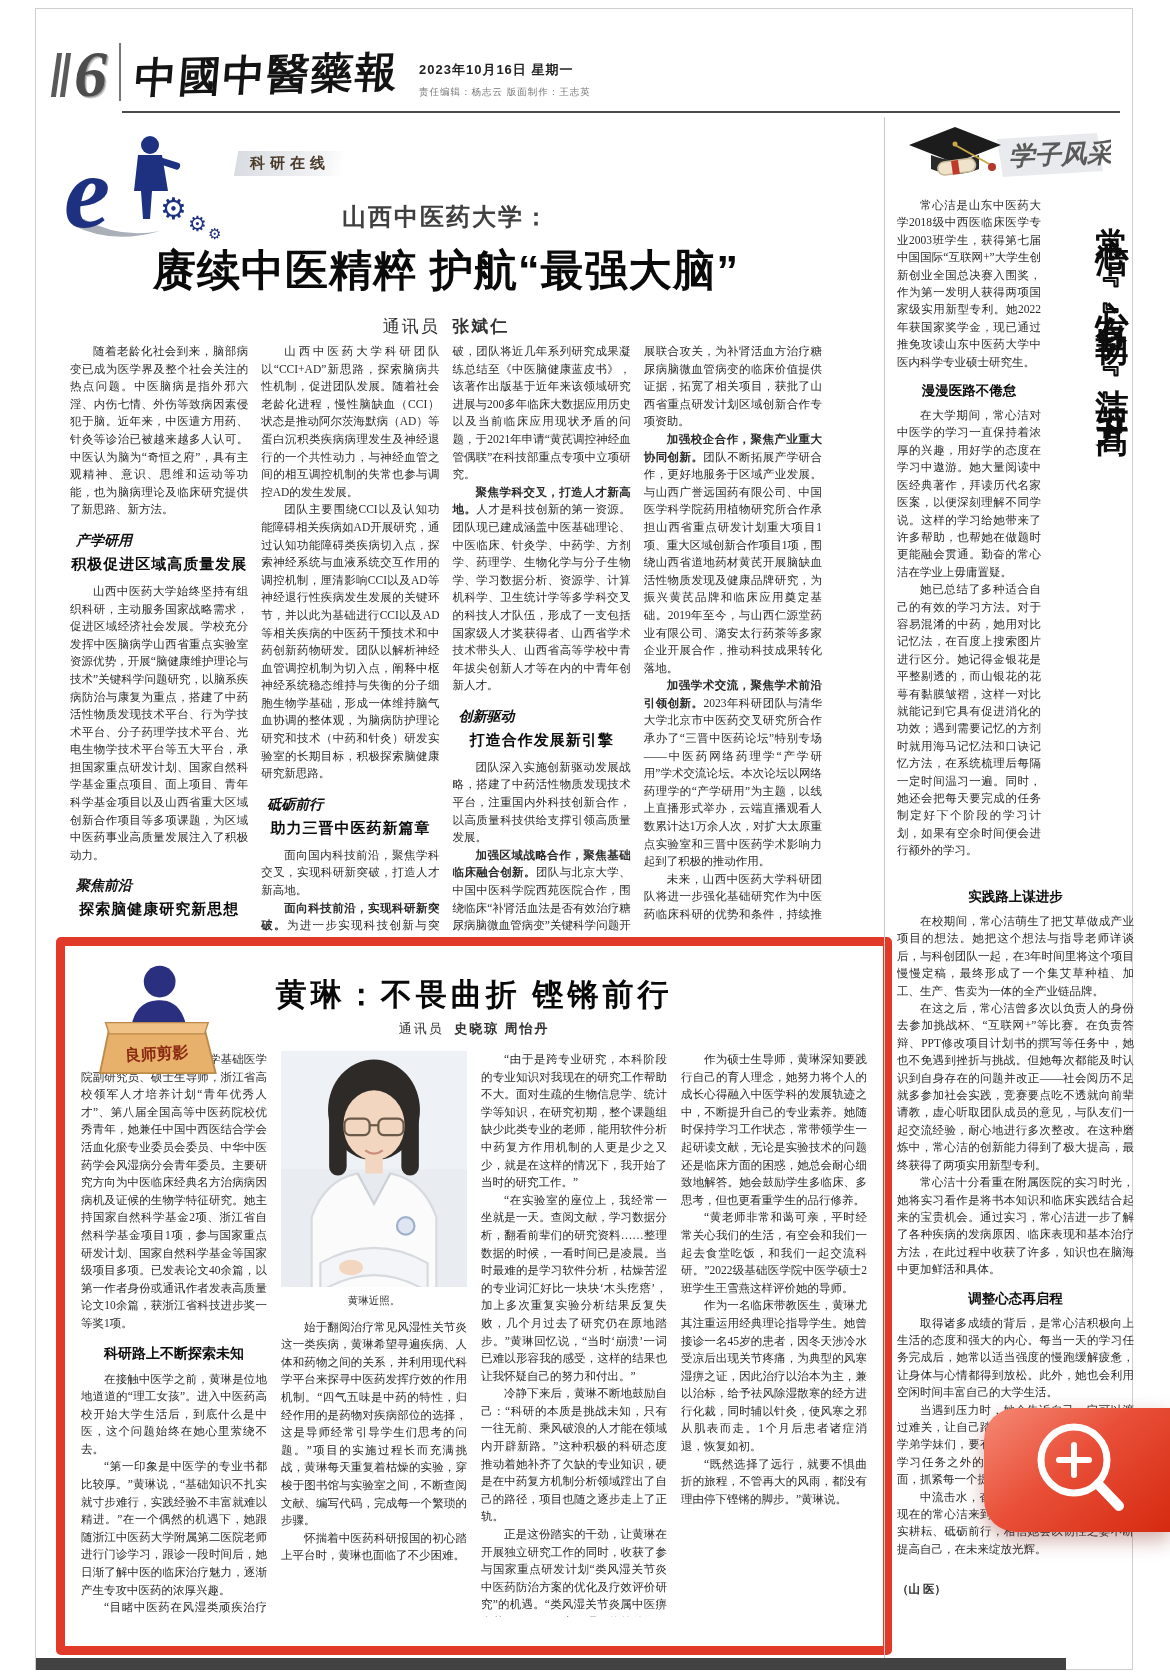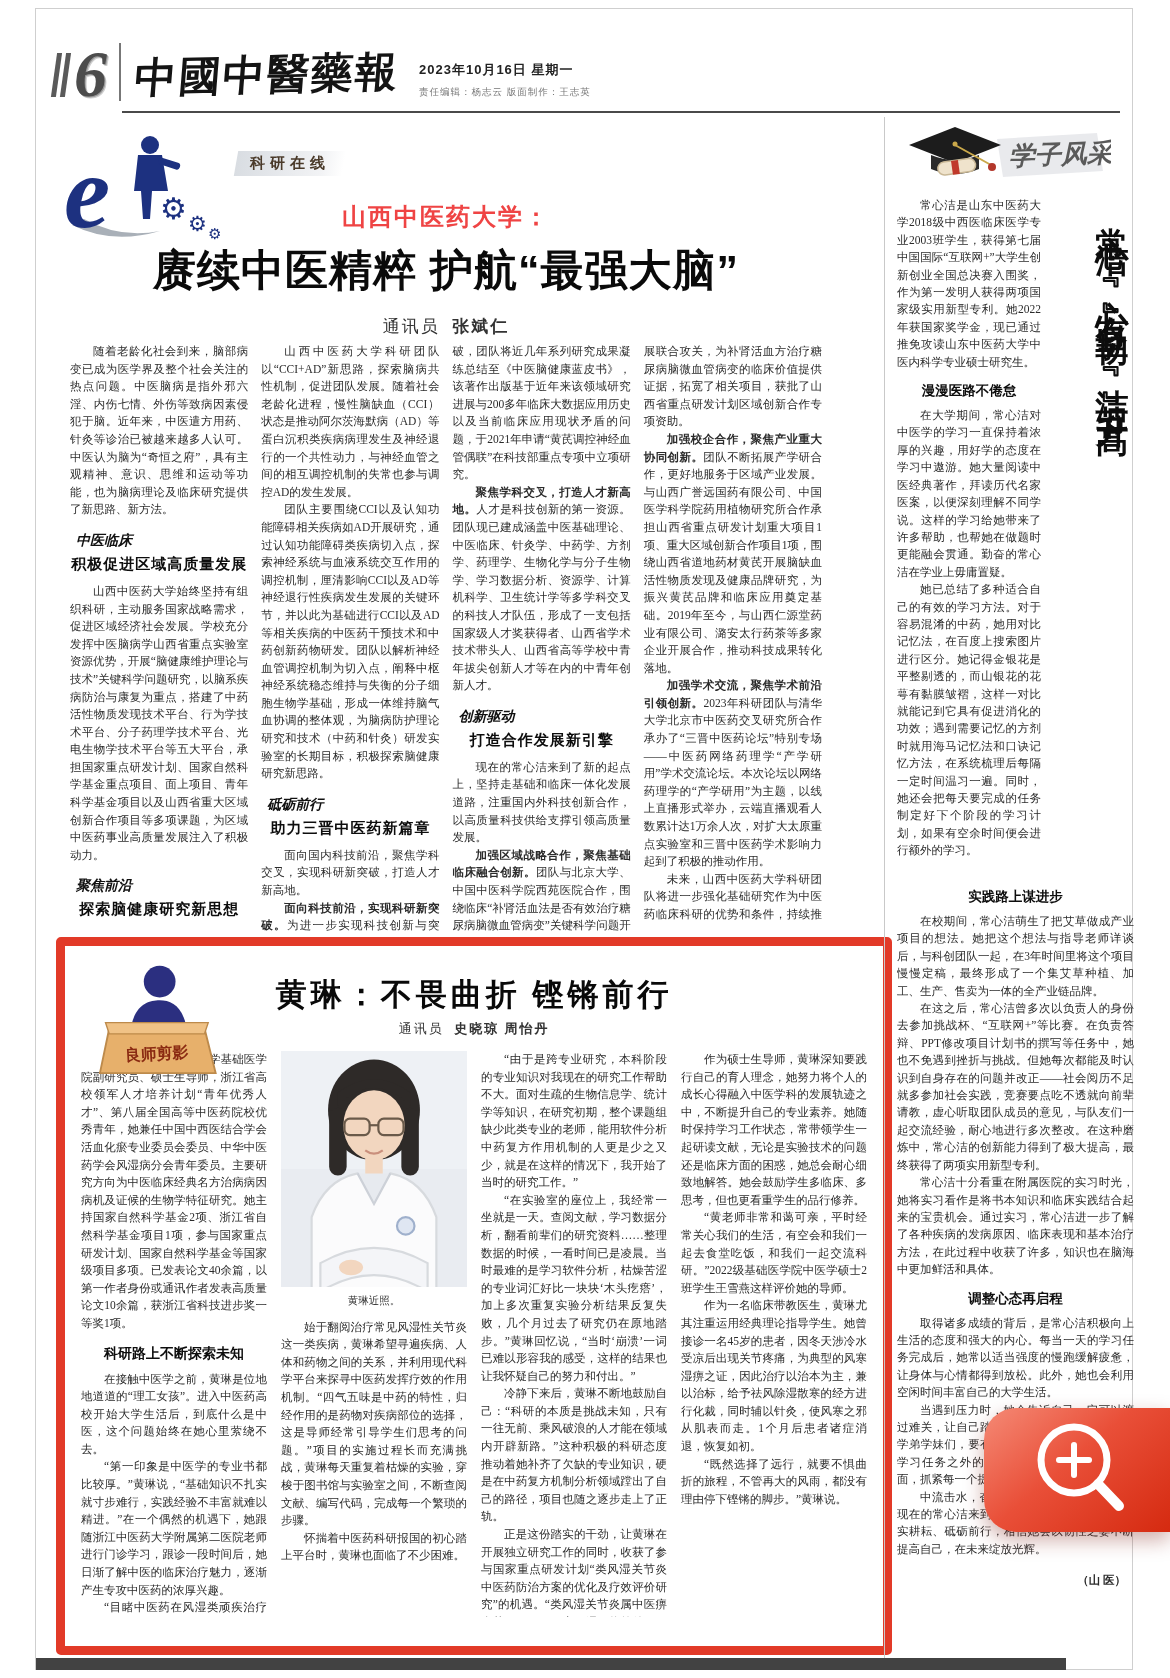--- a/index.html
+++ b/index.html
@@ -27,21 +27,21 @@
 
   
   .elogo { position:absolute; left:28px; top:118px; width:170px; height:120px; }
   .sci-badge { position:absolute; left:200px; top:142px; padding:3px 14px;
                background:linear-gradient(90deg,#d9dde2,#f2f3f5 80%,rgba(255,255,255,0)); transform:skewX(-10deg); }
   .sci-badge span { display:inline-block; transform:skewX(10deg); font:700 15px "Liberation Serif",serif;
                     color:#4a3a2a; letter-spacing:5px; }
 
   
   .main-head { position:absolute; left:30px; top:192px; width:760px; text-align:center; }
-  .kicker { font:700 24px "Liberation Sans",sans-serif; color:#ef4444; letter-spacing:2px; }
+  .kicker { font:700 24px "Liberation Sans",sans-serif; color:#404040; letter-spacing:2px; }
   .main-title { font:900 43px "Liberation Sans",sans-serif; color:#0a0a0a; letter-spacing:1px; margin-top:9px; }
   .byline { margin-top:15px; font-size:17px; color:#333; letter-spacing:2px; }
   .byline b { font-weight:700; }
   .main-cols { position:absolute; left:34px; top:334px; width:752px; height:592px;
                column-count:4; column-gap:13px; column-fill:auto; overflow:hidden;
                font-size:11.5px; line-height:17.6px; text-align:justify; }
   .main-cols p { text-indent:2em; }
   .chead { break-inside:avoid; margin:13px 0 9px; }
   .ck { font:italic 700 14px "Liberation Serif",serif; color:#111; padding-left:6px; }
   .ct { text-align:center; font:800 15px "Liberation Sans",sans-serif; color:#0d0d0d; margin-top:5px; letter-spacing:1px; }
@@ -66,21 +66,21 @@
   .spanel { position:absolute; left:848px; top:108px; width:250px; height:1552px;
             border-left:1px solid #c9c9c9; padding-left:12px; overflow:hidden; }
   .sbadge { width:214px; height:68px; margin:2px 0 10px; }
   .sp-flex { display:flex; height:672px; overflow:hidden; }
   .sp-txt { flex:1 1 0; font-size:11.5px; line-height:17.4px; text-align:justify; padding-right:9px; overflow:hidden; }
   .sp-txt p, .sp-bottom p { text-indent:2em; }
   .sp-vtitle { width:84px; writing-mode:vertical-rl; font:800 33px "Liberation Sans",sans-serif;
                color:#0d0d0d; letter-spacing:8px; padding-top:4px; }
   .sh { text-align:center; font:800 13.5px "Liberation Sans",sans-serif; color:#0d0d0d; margin:11px 0 7px; text-indent:0; }
   .sp-bottom { margin-top:8px; font-size:11.5px; line-height:17.4px; text-align:justify; height:756px; overflow:hidden; }
-  .sp-sig { text-align:right; padding-right:8px; margin-top:14px; font-weight:700; }
+  .sp-sig { text-align:left; padding-right:8px; margin-top:23px; font-weight:700; }
 
   
   .bottom-strip { position:absolute; left:0; bottom:-1px; width:1030px; height:12px; background:#424242; }
   .zoom-btn { position:absolute; left:984px; top:1408px; width:186px; height:124px; z-index:50;
               background:linear-gradient(140deg,#f58a76 0%,#e94f38 45%,#d52a10 100%);
               border-radius:32px 0 0 32px; box-shadow:0 8px 20px rgba(120,20,10,.35);
               display:flex; align-items:center; justify-content:flex-start; cursor:pointer; }
   .zoom-btn svg { margin-left:38px; }
 </style>
 </head>
@@ -126,42 +126,42 @@
     <div class="main-title">赓续中医精粹  护航“最强大脑”</div>
     <div class="byline">
       <span>通讯员</span>&nbsp;
       <b>张斌仁</b>
     </div>
   </div>
 
   <div class="main-cols">
     <p>随着老龄化社会到来，脑部病变已成为医学界及整个社会关注的热点问题。中医脑病是指外邪六淫、内伤七情、外伤等致病因素侵犯于脑。近年来，中医遣方用药、针灸等诊治已被越来越多人认可。中医认为脑为“奇恒之府”，具有主观精神、意识、思维和运动等功能，也为脑病理论及临床研究提供了新思路、新方法。</p>
     <div class="chead">
-      <div class="ck">中医临床</div>
+      <div class="ck">产学研用</div>
       <div class="ct">积极促进区域高质量发展</div>
     </div>
     <p>山西中医药大学始终坚持有组织科研，主动服务国家战略需求，促进区域经济社会发展。学校充分发挥中医脑病学山西省重点实验室资源优势，开展“脑健康维护理论与技术”关键科学问题研究，以脑系疾病防治与康复为重点，搭建了中药活性物质发现技术平台、行为学技术平台、分子药理学技术平台、光电生物学技术平台等五大平台，承担国家重点研发计划、国家自然科学基金重点项目、面上项目、青年科学基金项目以及山西省重大区域创新合作项目等多项课题，为区域中医药事业高质量发展注入了积极动力。</p>
     <div class="chead">
       <div class="ck">聚焦前沿</div>
       <div class="ct">探索脑健康研究新思想</div>
     </div>
     <p>山西中医药大学科研团队以“CCI+AD”新思路，探索脑病共性机制，促进团队发展。随着社会老龄化进程，慢性脑缺血（CCI）状态是推动阿尔茨海默病（AD）等蛋白沉积类疾病病理发生及神经退行的一个共性动力，与神经血管之间的相互调控机制的失常也参与调控AD的发生发展。</p>
     <p>团队主要围绕CCI以及认知功能障碍相关疾病如AD开展研究，通过认知功能障碍类疾病切入点，探索神经系统与血液系统交互作用的调控机制，厘清影响CCI以及AD等神经退行性疾病发生发展的关键环节，并以此为基础进行CCI以及AD等相关疾病的中医药干预技术和中药创新药物研发。团队以解析神经血管调控机制为切入点，阐释中枢神经系统稳态维持与失衡的分子细胞生物学基础，形成一体维持脑气血协调的整体观，为脑病防护理论研究和技术（中药和针灸）研发实验室的长期目标，积极探索脑健康研究新思路。</p>
     <div class="chead">
       <div class="ck">砥砺前行</div>
       <div class="ct">助力三晋中医药新篇章</div>
     </div>
     <p>面向国内科技前沿，聚焦学科交叉，实现科研新突破，打造人才新高地。</p>
     <p class="bp"><b>面向科技前沿，实现科研新突破。</b><span>为进一步实现科技创新与突破，团队将近几年系列研究成果凝练总结至《中医脑健康蓝皮书》，该著作出版基于近年来该领域研究进展与200多年临床大数据应用历史以及当前临床应用现状矛盾的问题，于2021年申请“黄芪调控神经血管偶联”在科技部重点专项中立项研究。</span></p>
     <p class="bp"><b>聚焦学科交叉，打造人才新高地。</b><span>人才是科技创新的第一资源。团队现已建成涵盖中医基础理论、中医临床、针灸学、中药学、方剂学、药理学、生物化学与分子生物学、学习数据分析、资源学、计算机科学、卫生统计学等多学科交叉的科技人才队伍，形成了一支包括国家级人才奖获得者、山西省学术技术带头人、山西省高等学校中青年拔尖创新人才等在内的中青年创新人才。</span></p>
     <div class="chead">
       <div class="ck">创新驱动</div>
       <div class="ct">打造合作发展新引擎</div>
     </div>
-    <p>现在的常心洁来到了新的起点上，坚持走基础和临床一体化发展道路，注重国内外科技创新合作，以高质量科技供给支撑引领高质量发展。</p>
+    <p>团队深入实施创新驱动发展战略，搭建了中药活性物质发现技术平台，注重国内外科技创新合作，以高质量科技供给支撑引领高质量发展。</p>
     <p class="bp"><b>加强区域战略合作，聚焦基础临床融合创新。</b><span>团队与北京大学、中国中医科学院西苑医院合作，围绕临床“补肾活血法是否有效治疗糖尿病脑微血管病变”关键科学问题开展联合攻关，为补肾活血方治疗糖尿病脑微血管病变的临床价值提供证据，拓宽了相关项目，获批了山西省重点研发计划区域创新合作专项资助。</span></p>
     <p class="bp"><b>加强校企合作，聚焦产业重大协同创新。</b><span>团队不断拓展产学研合作，更好地服务于区域产业发展。与山西广誉远国药有限公司、中国医学科学院药用植物研究所合作承担山西省重点研发计划重大项目1项、重大区域创新合作项目1项，围绕山西省道地药材黄芪开展脑缺血活性物质发现及健康品牌研究，为振兴黄芪品牌和临床应用奠定基础。2019年至今，与山西仁源堂药业有限公司、潞安太行药茶等多家企业开展合作，推动科技成果转化落地。</span></p>
     <p class="bp"><b>加强学术交流，聚焦学术前沿引领创新。</b><span>2023年科研团队与清华大学北京市中医药交叉研究所合作承办了“三晋中医药论坛”特别专场——中医药网络药理学“产学研用”学术交流论坛。本次论坛以网络药理学的“产学研用”为主题，以线上直播形式举办，云端直播观看人数累计达1万余人次，对扩大太原重点实验室和三晋中医药学术影响力起到了积极的推动作用。</span></p>
     <p>未来，山西中医药大学科研团队将进一步强化基础研究作为中医药临床科研的优势和条件，持续推进中医药个体化特征临床群体化服务的基础与临床证据突破，以期为山西省中医药创新高质量发展作出新的贡献。</p>
   </div>
 
   <div class="feature">
     <div class="f-badge">
       <svg viewBox="0 0 150 150" width="140" height="140">
         <circle cx="80" cy="36" r="17" fill="#2b2f80"></circle>

